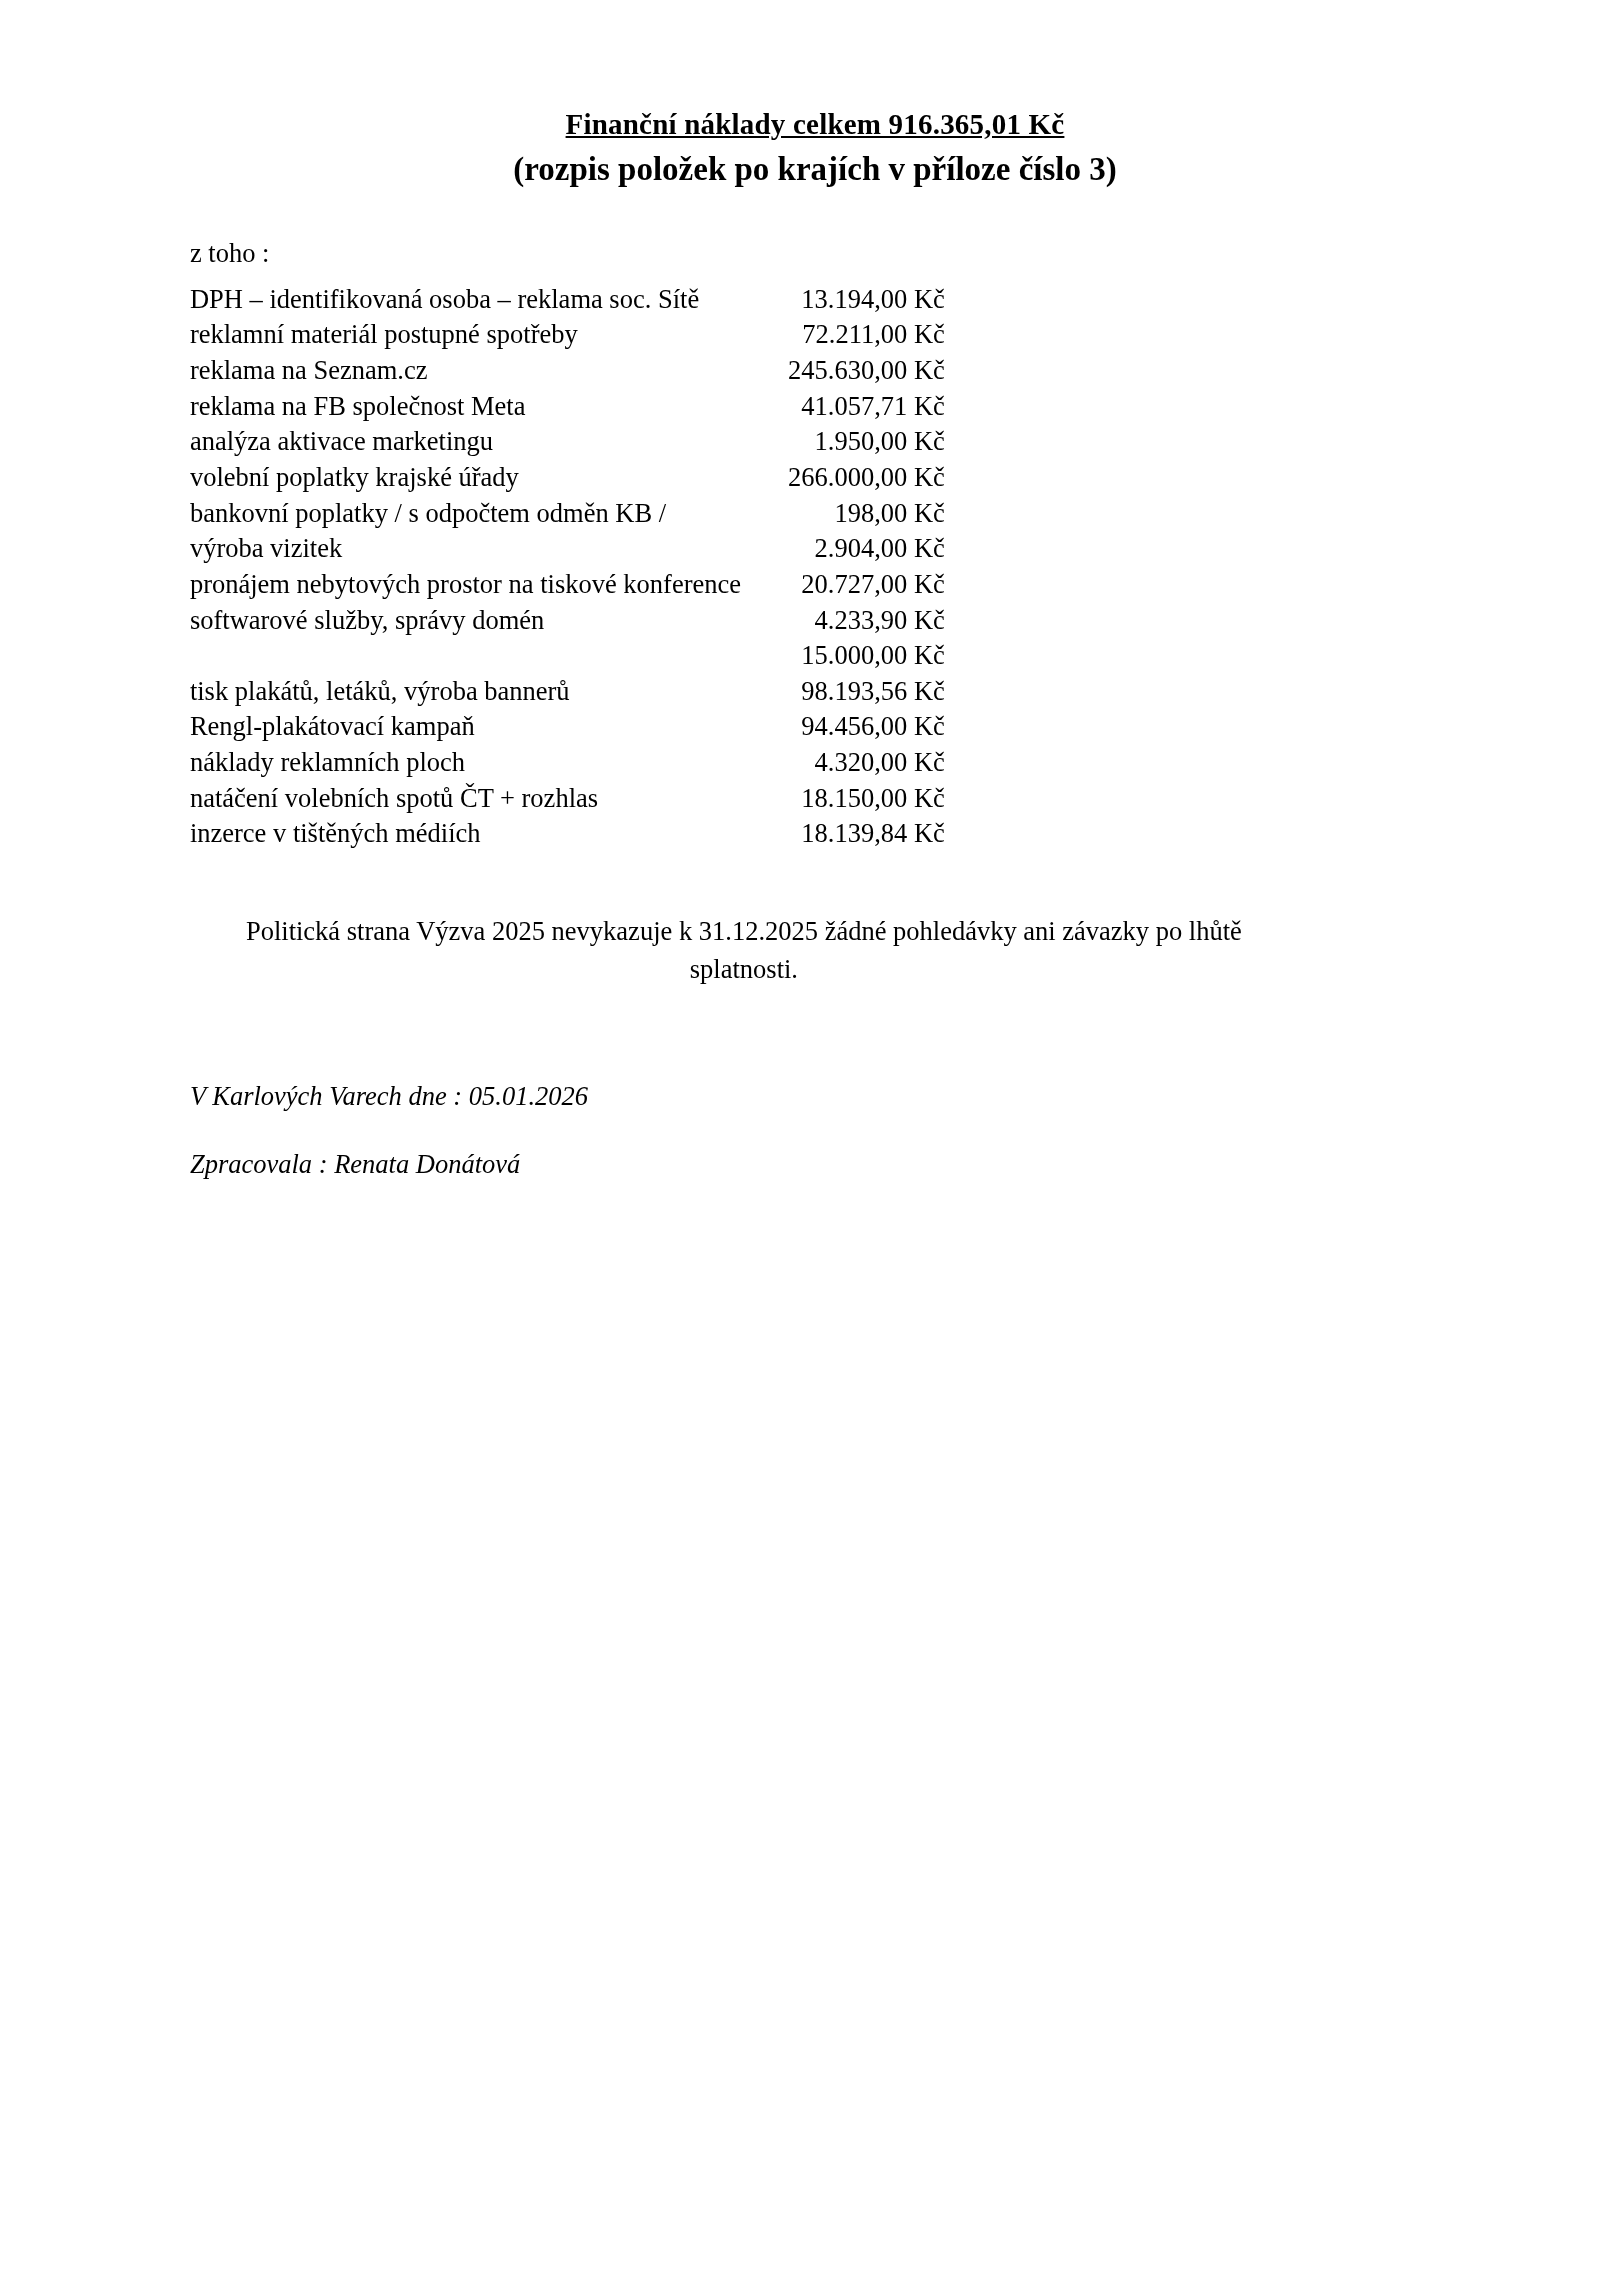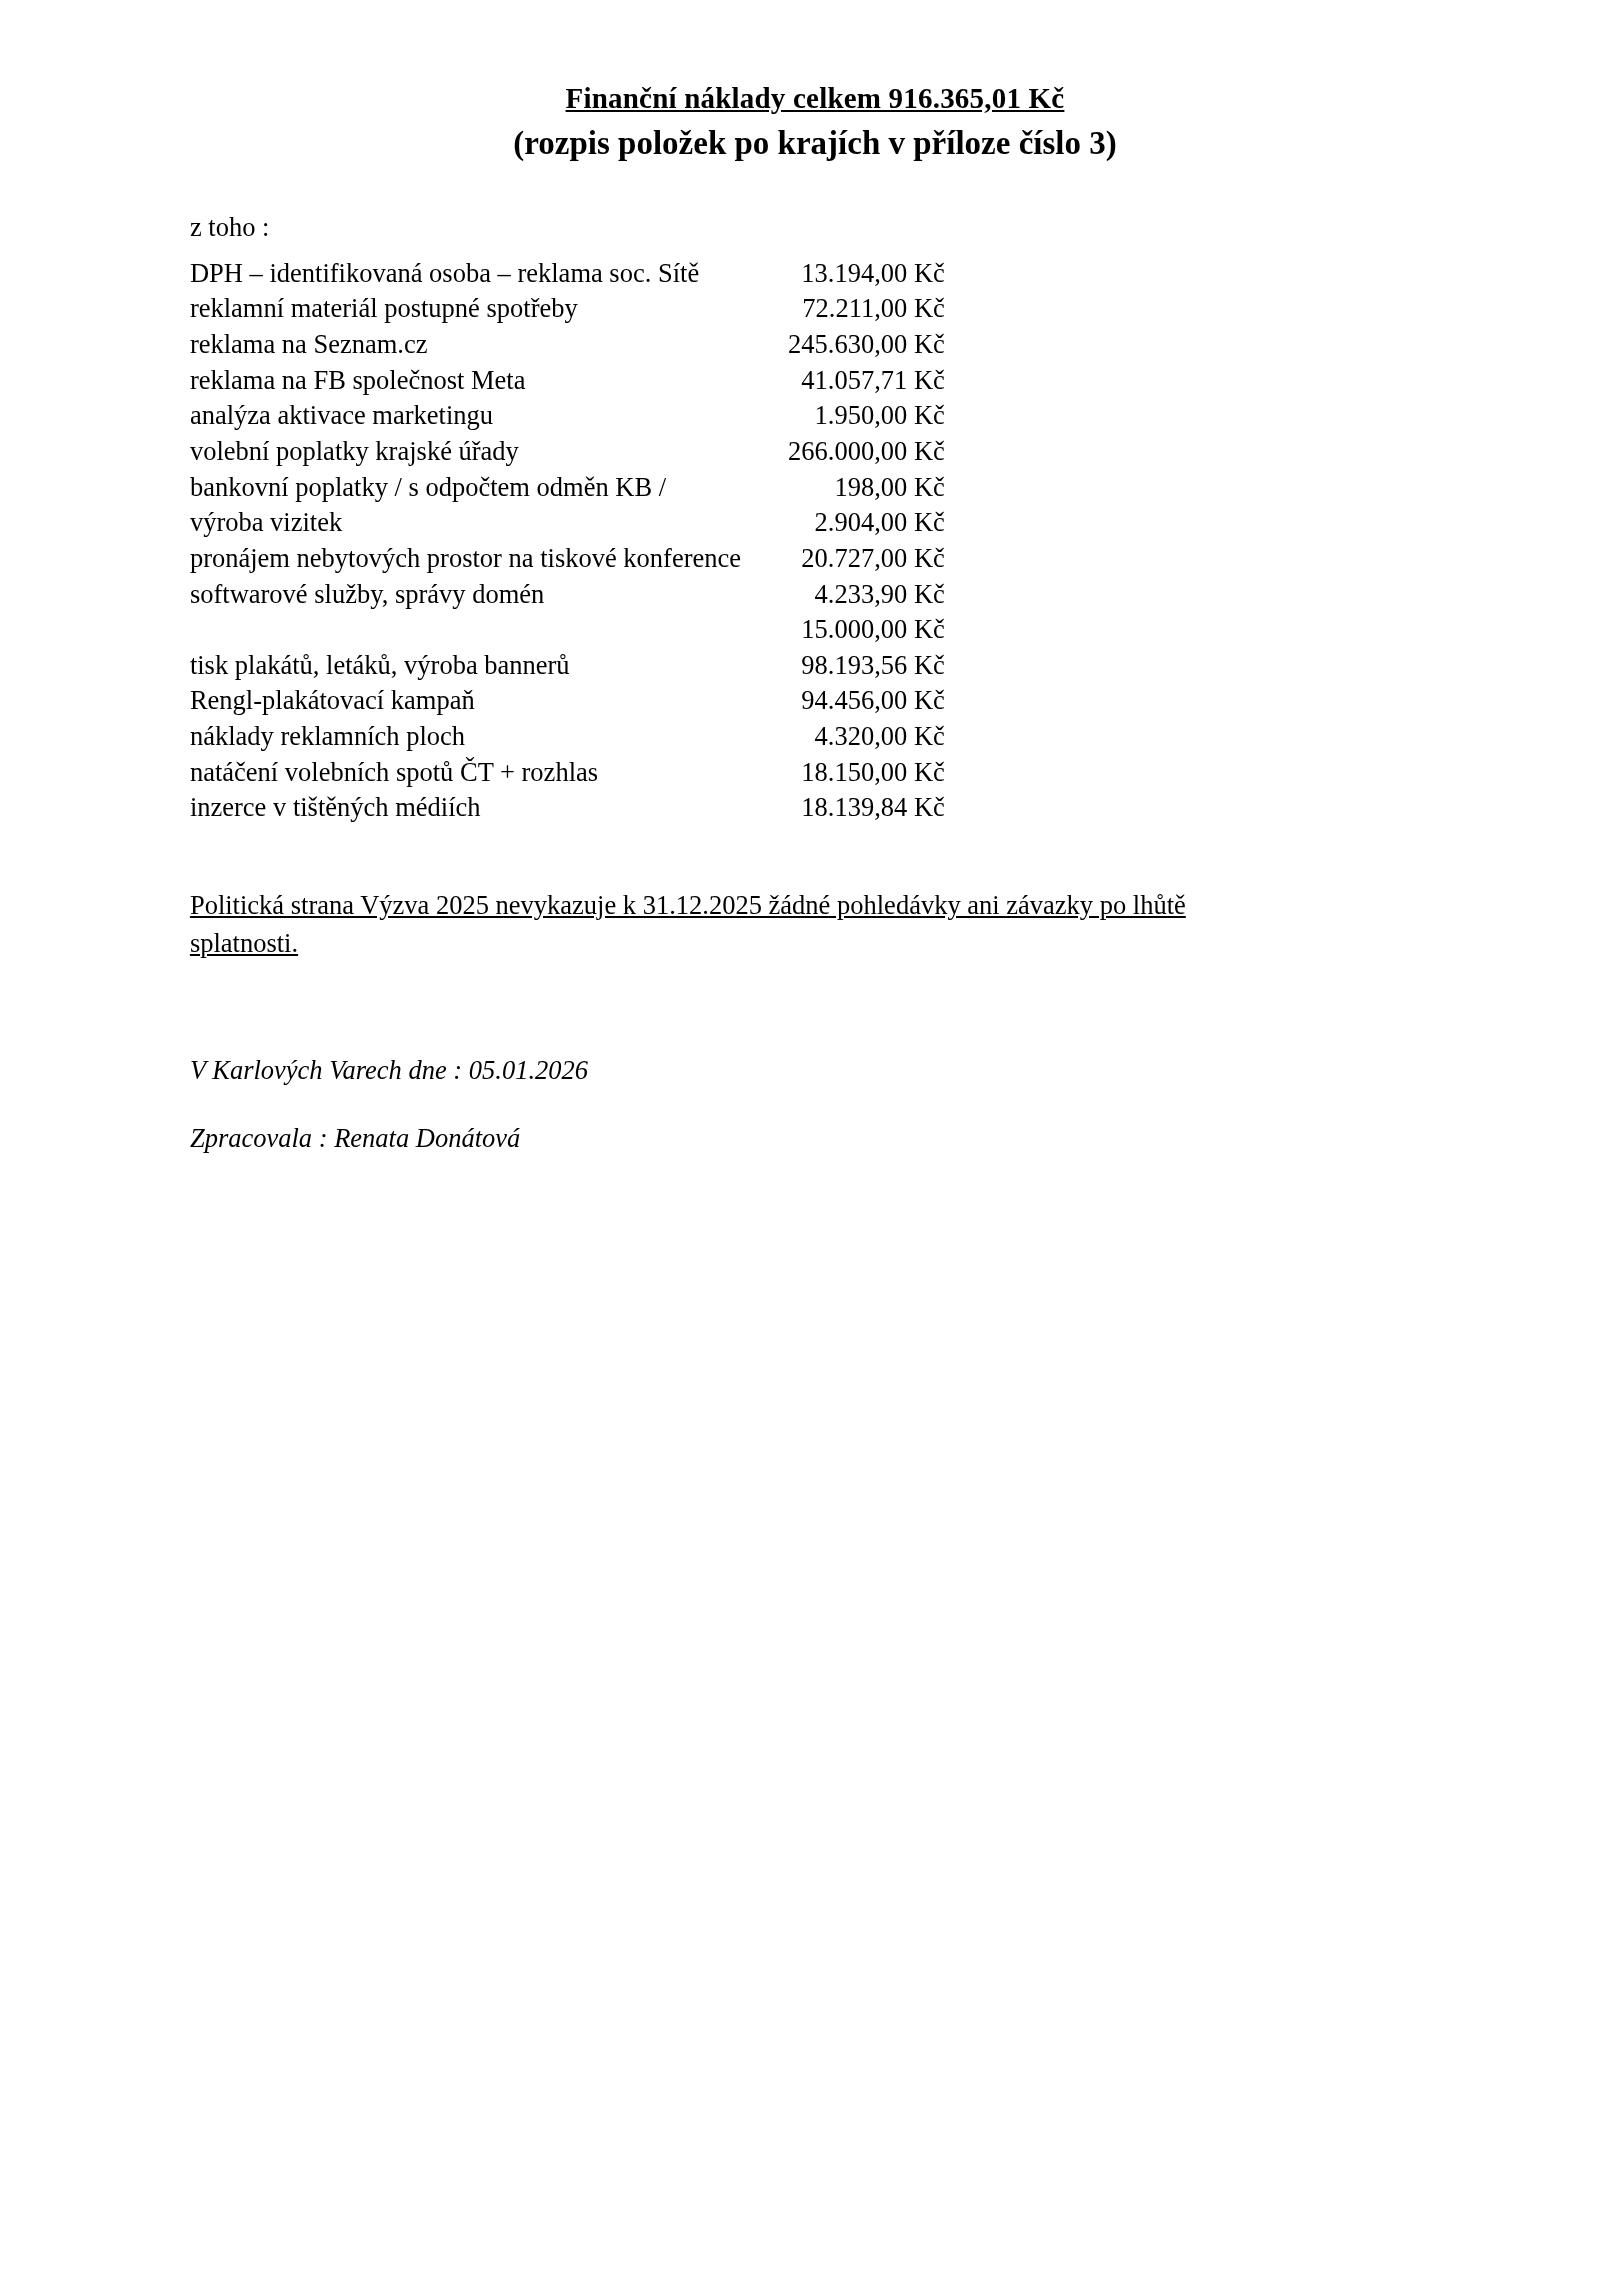--- a/index.html
+++ b/index.html
@@ -15,21 +15,21 @@
     position: relative;
     overflow: hidden;
   }
   .page {
     position: absolute;
     top: 0;
     left: 0;
     width: 1620px;
     height: 1959px;
     box-sizing: border-box;
-    padding: 80px 176px 0 186px;
+    padding: 106px 176px 0 186px;
   }
   .title-block {
     text-align: center;
     margin-bottom: 45px;
   }
   .doc-title {
     font-size: 29px;
     font-weight: bold;
     text-decoration: underline;
     letter-spacing: 0.2px;
@@ -73,22 +73,21 @@
     width: 1108px;
     padding-left: 3.9px;
   }
   .para {
     font-size: 26.5px;
     line-height: 1.43;
     text-align: justify;
     margin-bottom: 27.4px;
   }
   .para.no-justify {
-    text-align: left;
-    text-decoration: underline;
+    text-align: center;
   }
   .closing {
     margin-top: 89px;
     padding-left: 3.9px;
     font-style: italic;
   }
   .closing-line {
     font-size: 26.5px;
     line-height: 1.4;
     margin-bottom: 31px;

